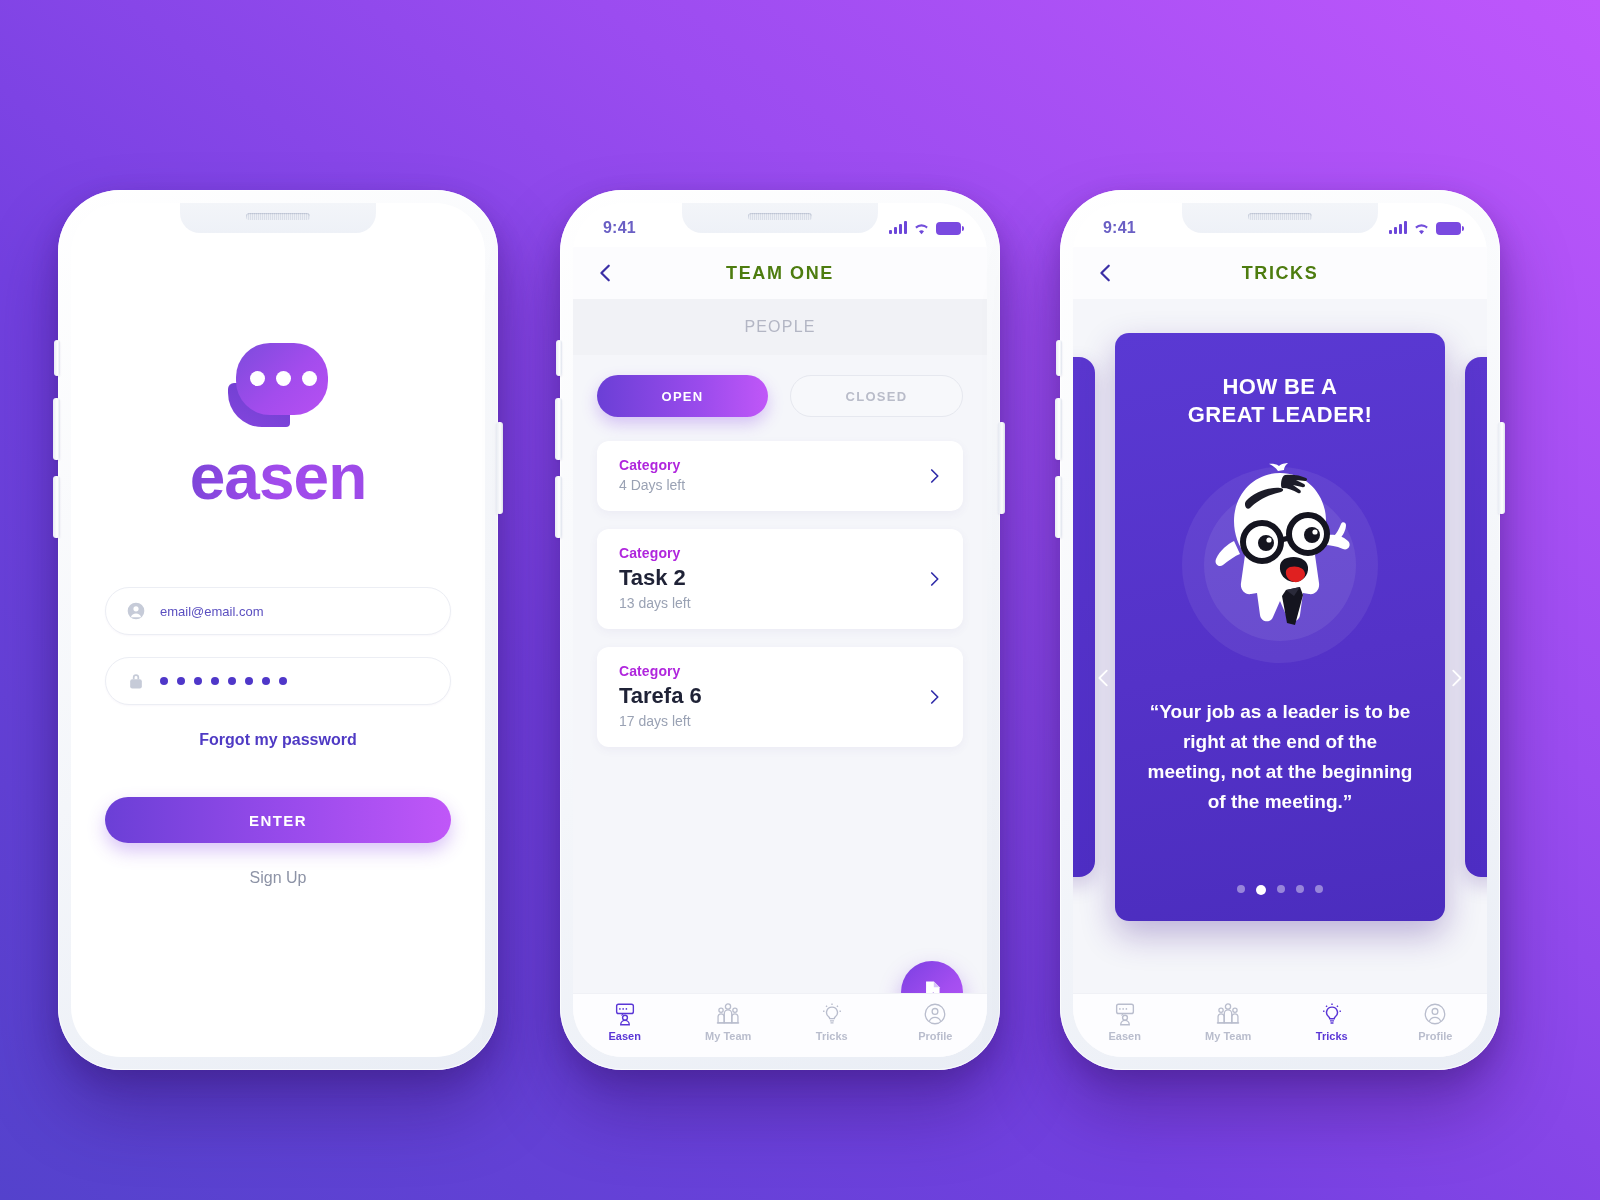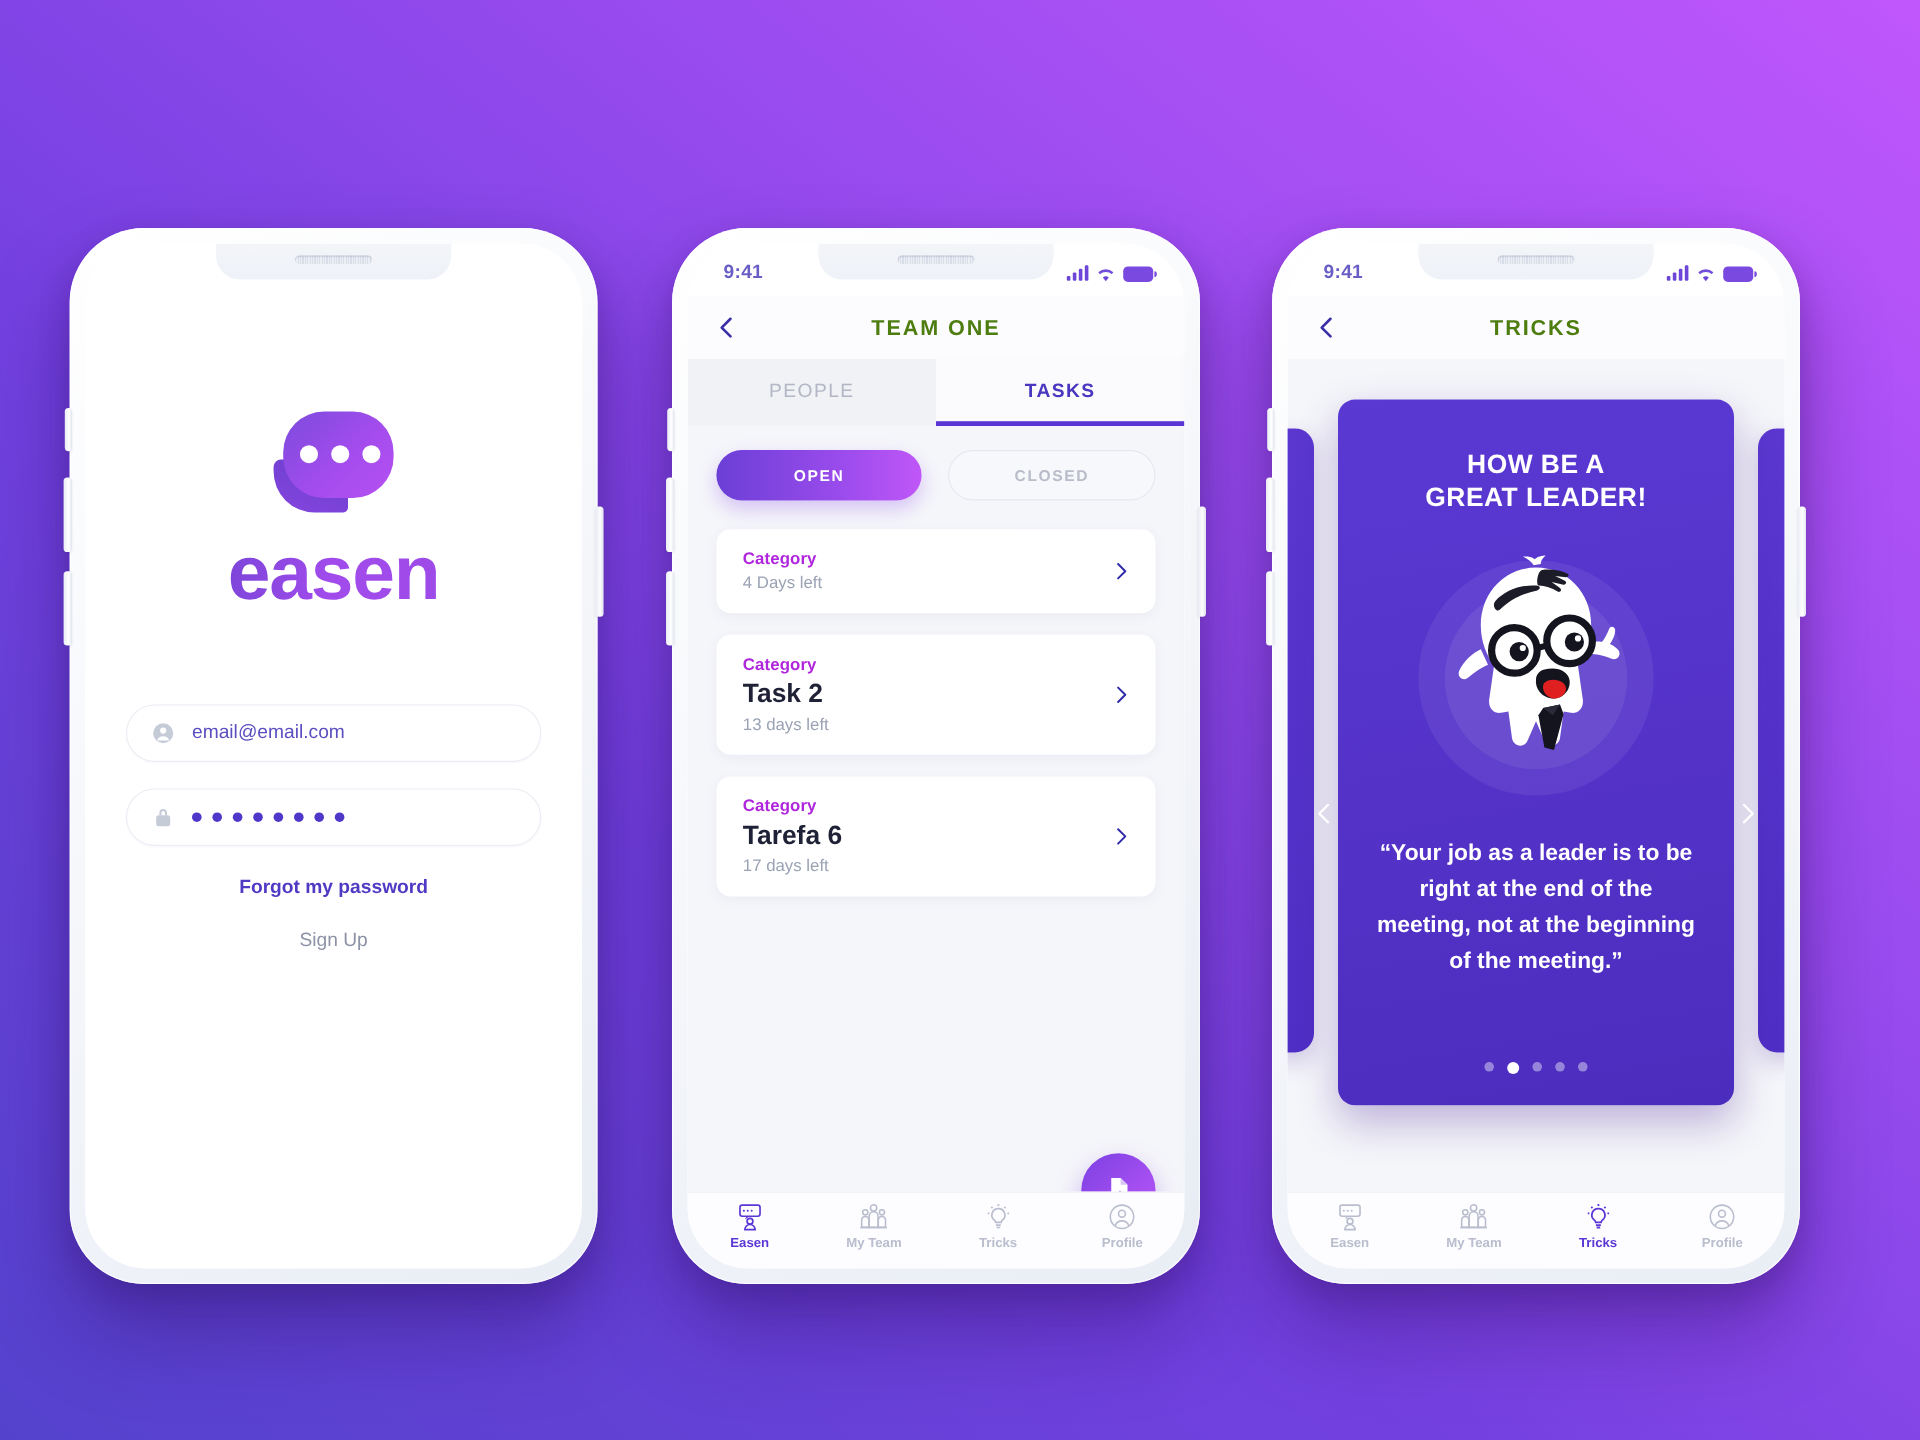--- a/index.html
+++ b/index.html
@@ -162,21 +162,21 @@
     border: 1.5px solid #eceef4;
     background: #fff;
     display: flex;
     align-items: center;
     padding: 0 20px;
     gap: 14px;
     box-shadow: 0 1px 2px rgba(90,60,160,0.04);
   }
   .field + .field { margin-top: 22px; }
   .field-icon { width: 20px; height: 20px; flex: 0 0 20px; color: #c6cbd8; }
-  .field-text { font-size: 16px; color: #5b4fc0; font-weight: 400; }
+  .field-text { font-size: 13px; color: #5b4fc0; font-weight: 400; }
   .dots { display: flex; gap: 9px; align-items: center; }
   .dots span { width: 8px; height: 8px; border-radius: 50%; background: #4f37c9; }
 
   .forgot {
     margin-top: 26px;
     text-align: center;
     font-size: 16px;
     font-weight: 600;
     color: #4f3ac4;
   }
@@ -474,20 +474,21 @@
               <span></span>
                 <span></span>
                 <span></span>
                 <span></span>
             </span>
           </div>
         </div>
 
         <div class="forgot">Forgot my password</div>
 
+        <button class="enter-btn">ENTER</button>
 
         <div class="signup">Sign Up</div>
       </div>
     </div>
   </div>
 
   <div class="phone phone-2">
     <div class="side-btn btn-mute"></div>
     <div class="side-btn btn-volup"></div>
     <div class="side-btn btn-voldn"></div>
@@ -519,21 +520,20 @@
         <span class="back">
           <svg viewBox="0 0 24 24" fill="none" stroke="currentColor" stroke-width="2.4" stroke-linecap="round" stroke-linejoin="round">
               <polyline points="15 4 7 12 15 20"></polyline>
             </svg>
         </span>
         <span class="title">TEAM ONE</span>
       </div>
 
       <div class="tabs">
         <div class="tab">PEOPLE</div>
-        <div class="tab active">TASKS</div>
       </div>
 
       <div class="body-area">
         <div class="pills">
           <div class="pill on">OPEN</div>
           <div class="pill off">CLOSED</div>
         </div>
 
         <div class="cards">
           <div class="card">

